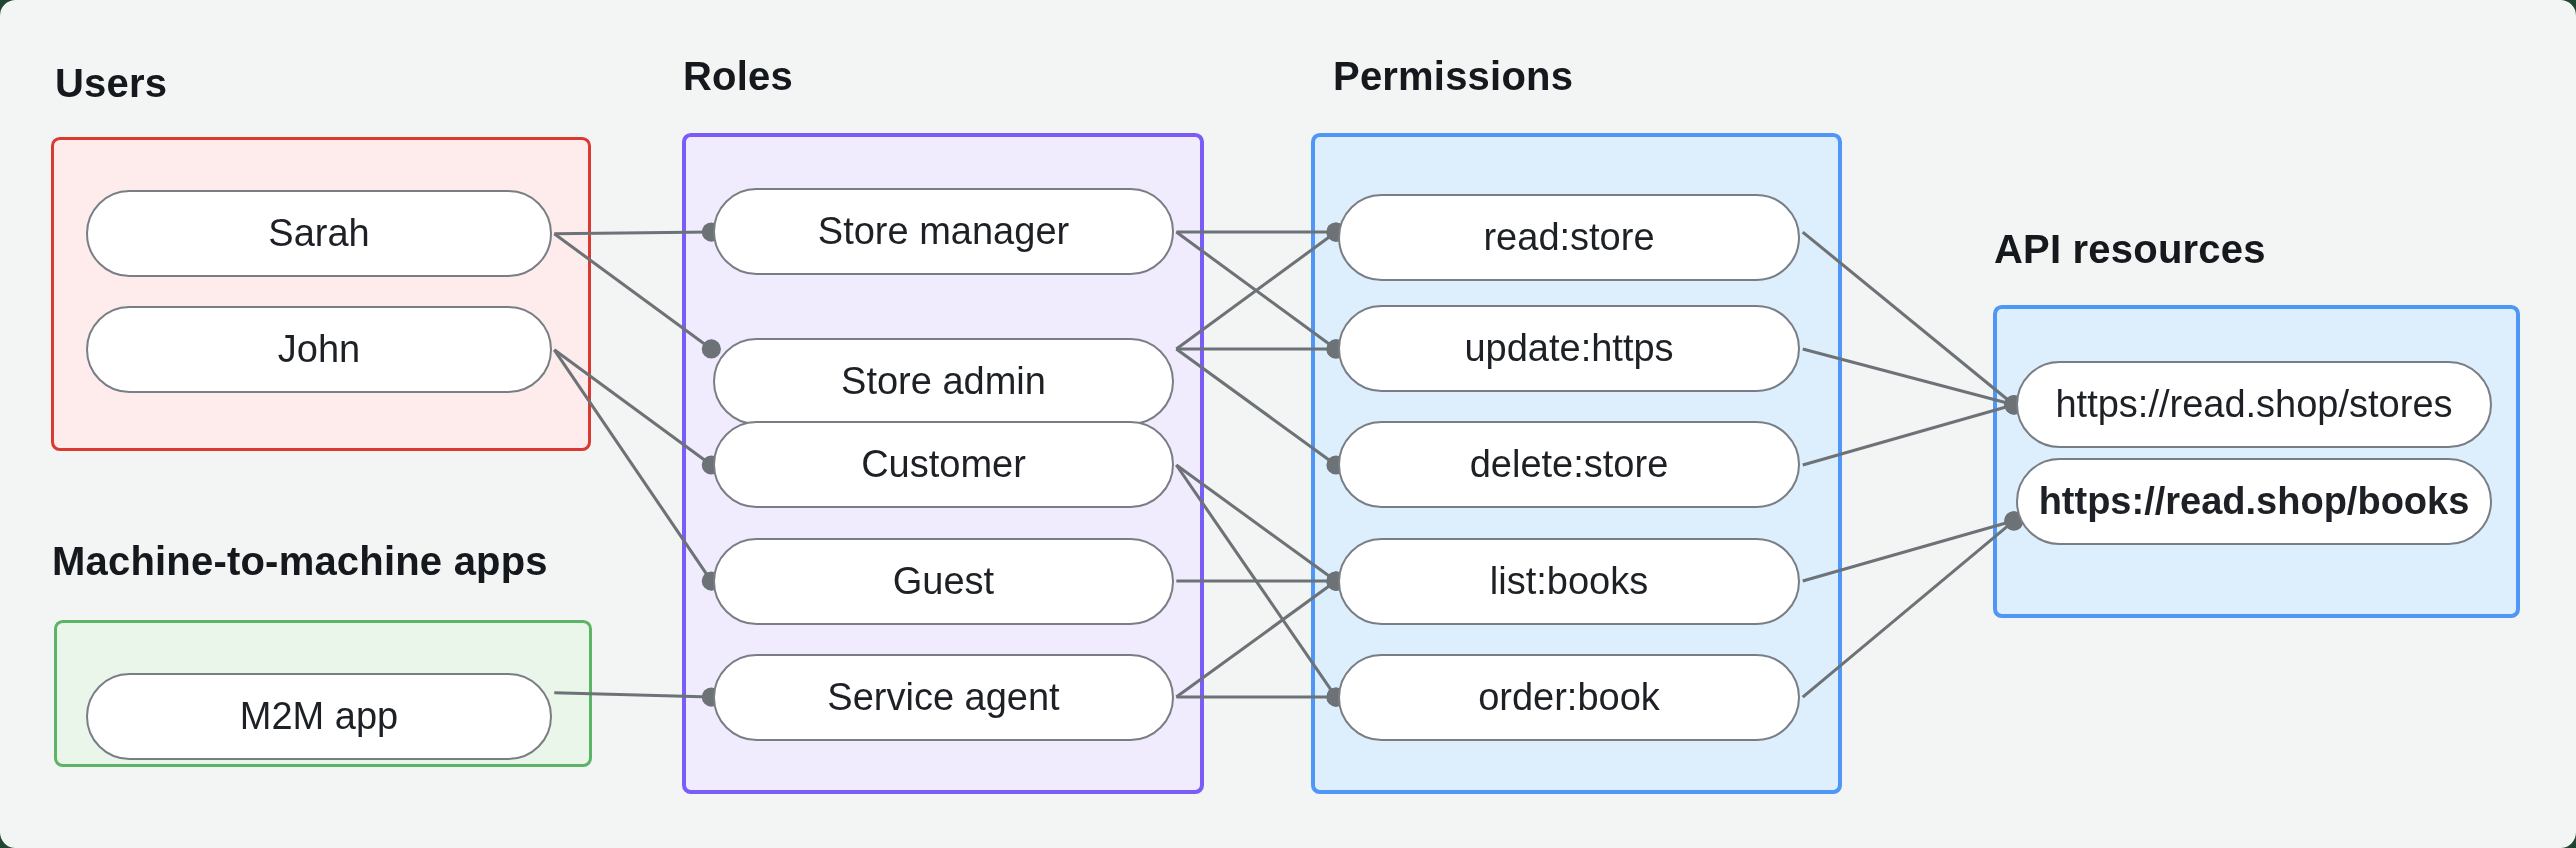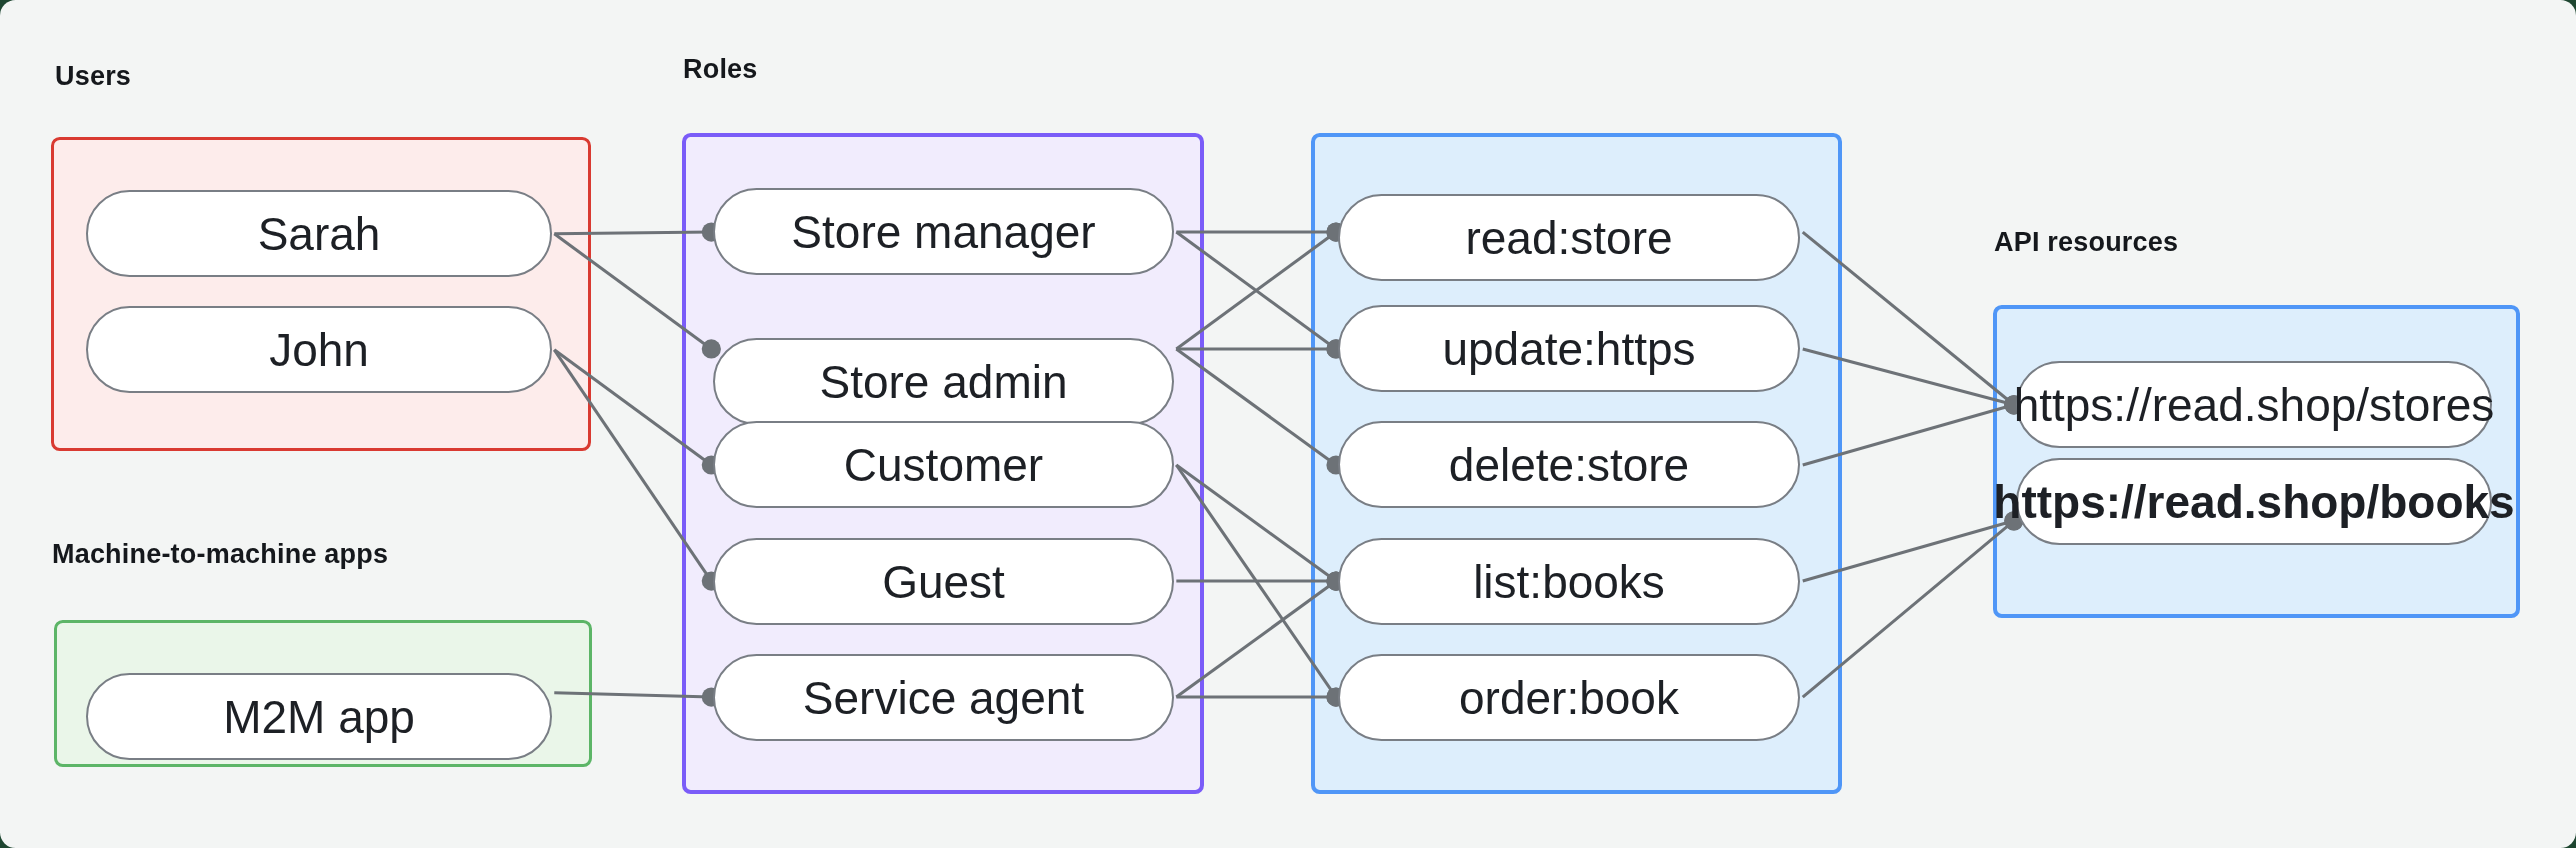--- a/index.html
+++ b/index.html
@@ -10,31 +10,31 @@
     overflow:hidden;position:relative;
   }
   .card{
     position:absolute;inset:0;
     border-radius:15.7px;
     background:#f3f5f4;
     overflow:hidden;
   }
   .hdr{
     position:absolute;
-    font-size:27px;font-weight:600;color:#15181c;
+    font-size:40px;font-weight:600;color:#15181c;
     letter-spacing:0.2px;white-space:nowrap;
   }
   .gbox{
     position:absolute;border-radius:8.7px;box-sizing:border-box;
   }
   .pill{
     position:absolute;height:87px;box-sizing:border-box;
     background:#ffffff;border:2.6px solid #797e85;border-radius:45px;
     display:flex;align-items:center;justify-content:center;
-    font-size:46px;color:#1d2025;white-space:nowrap;
+    font-size:38px;color:#1d2025;white-space:nowrap;
   }
   svg.edge-layer{position:absolute;left:0;top:0;pointer-events:none;}
 </style>
 </head>
 <body>
 
 <div class="card">
 
   <div class="gbox" id="box-users" style="left: 51px; top: 137px; width: 540px; height: 314px; border: 3.5px solid rgb(217, 58, 49); background: rgb(253, 236, 235);"></div>
   <div class="gbox" id="box-m2m" style="left: 54px; top: 620px; width: 538px; height: 147px; border: 3.5px solid rgb(92, 181, 103); background: rgb(234, 246, 233);"></div>
@@ -80,20 +80,21 @@
       <line x1="2066" y1="533" x2="2308" y2="464" stroke="#6d7277" stroke-width="3.5"></line>
       <circle cx="2308" cy="464" r="11" fill="#6d7277"></circle>
       <line x1="2066" y1="666" x2="2308" y2="597" stroke="#6d7277" stroke-width="3.5"></line>
       <circle cx="2308" cy="597" r="11" fill="#6d7277"></circle>
       <line x1="2066" y1="799" x2="2308" y2="597" stroke="#6d7277" stroke-width="3.5"></line>
       <circle cx="2308" cy="597" r="11" fill="#6d7277"></circle>
     </svg>
 
   <div class="hdr" style="left:55px;  top:61px;">Users</div>
   <div class="hdr" style="left:683px; top:54px;">Roles</div>
+  <div class="hdr" style="left:1333px;top:54px;">Permissions</div>
   <div class="hdr" style="left:52px;  top:539px;">Machine-to-machine apps</div>
   <div class="hdr" style="left:1994px;top:227px;">API resources</div>
 
   <div id="nodes">
       <div class="pill" style="left: 86px; top: 190px; width: 466px;">Sarah</div>
       <div class="pill" style="left: 86px; top: 306px; width: 466px;">John</div>
       <div class="pill" style="left: 86px; top: 649px; width: 466px; margin-top: 24px;">M2M app</div>
       <div class="pill" style="left: 713px; top: 188px; width: 461px;">Store manager</div>
       <div class="pill" style="left: 713px; top: 305px; width: 461px; margin-top: 33px;">Store admin</div>
       <div class="pill" style="left: 713px; top: 421px; width: 461px;">Customer</div>

